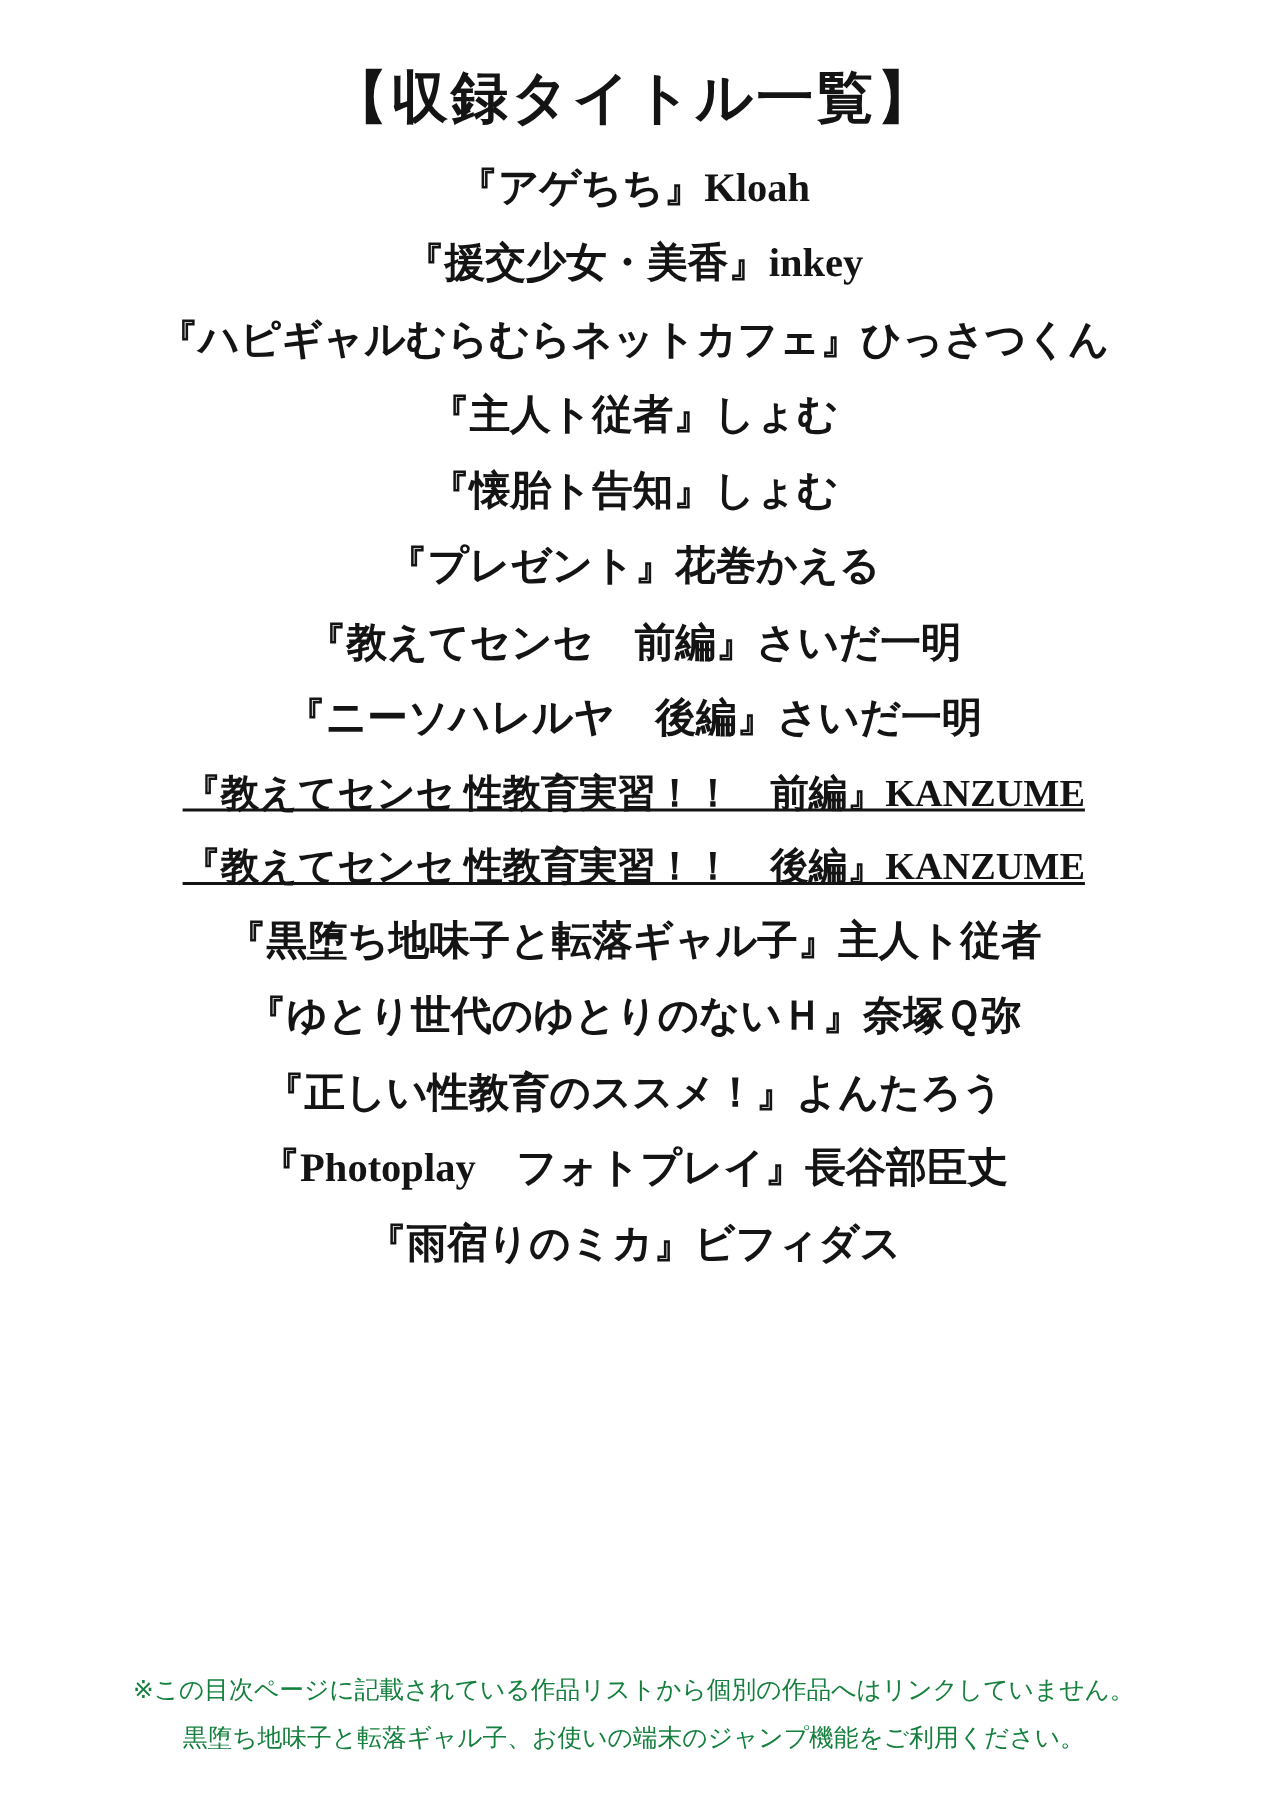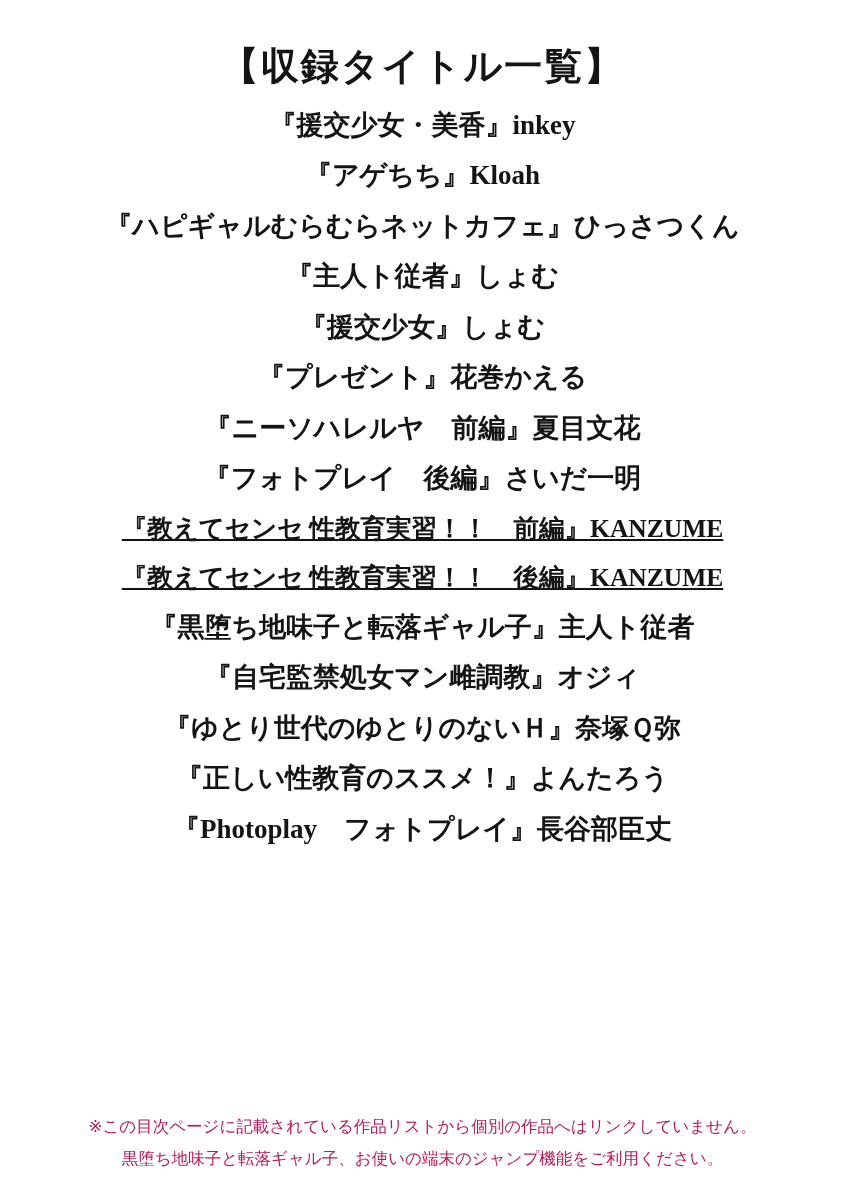--- a/index.html
+++ b/index.html
@@ -50,50 +50,50 @@
   .entry.small {
     font-size: 25.5px;
     text-decoration: underline;
   }
   .footer {
     margin-top: auto;
     text-align: center;
     font-family: "DejaVu Sans", "Liberation Sans", sans-serif;
     font-size: 16.5px;
     line-height: 1.9;
-    color: #be185d;
+    color: #15803d;
     padding-bottom: 8px;
   }
   .footer div {
     white-space: nowrap;
   }
 </style>
 </head>
 <body>
 
 <div class="page">
 
   <h1 class="title">【収録タイトル一覧】</h1>
 
   <div class="list">
+    <div class="entry">『アゲちち』Kloah</div>
     <div class="entry">『援交少女・美香』inkey</div>
-    <div class="entry">『アゲちち』Kloah</div>
     <div class="entry">『ハピギャルむらむらネットカフェ』ひっさつくん</div>
     <div class="entry">『主人ト従者』しょむ</div>
-    <div class="entry">『援交少女』しょむ</div>
+    <div class="entry">『懐胎ト告知』しょむ</div>
     <div class="entry">『プレゼント』花巻かえる</div>
-    <div class="entry">『ニーソハレルヤ　前編』夏目文花</div>
-    <div class="entry">『フォトプレイ　後編』さいだ一明</div>
+    <div class="entry">『教えてセンセ　前編』さいだ一明</div>
+    <div class="entry">『ニーソハレルヤ　後編』さいだ一明</div>
     <div class="entry small">『教えてセンセ 性教育実習！！　前編』KANZUME</div>
     <div class="entry small">『教えてセンセ 性教育実習！！　後編』KANZUME</div>
     <div class="entry">『黒堕ち地味子と転落ギャル子』主人ト従者</div>
-    <div class="entry">『自宅監禁処女マン雌調教』オジィ</div>
     <div class="entry">『ゆとり世代のゆとりのないＨ』奈塚Ｑ弥</div>
     <div class="entry">『正しい性教育のススメ！』よんたろう</div>
     <div class="entry">『Photoplay　フォトプレイ』長谷部臣丈</div>
+    <div class="entry">『雨宿りのミカ』ビフィダス</div>
   </div>
 
   <div class="footer">
     <div>※この目次ページに記載されている作品リストから個別の作品へはリンクしていません。</div>
     <div>黒堕ち地味子と転落ギャル子、お使いの端末のジャンプ機能をご利用ください。</div>
   </div>
 
 </div>
 
 </body></html>

